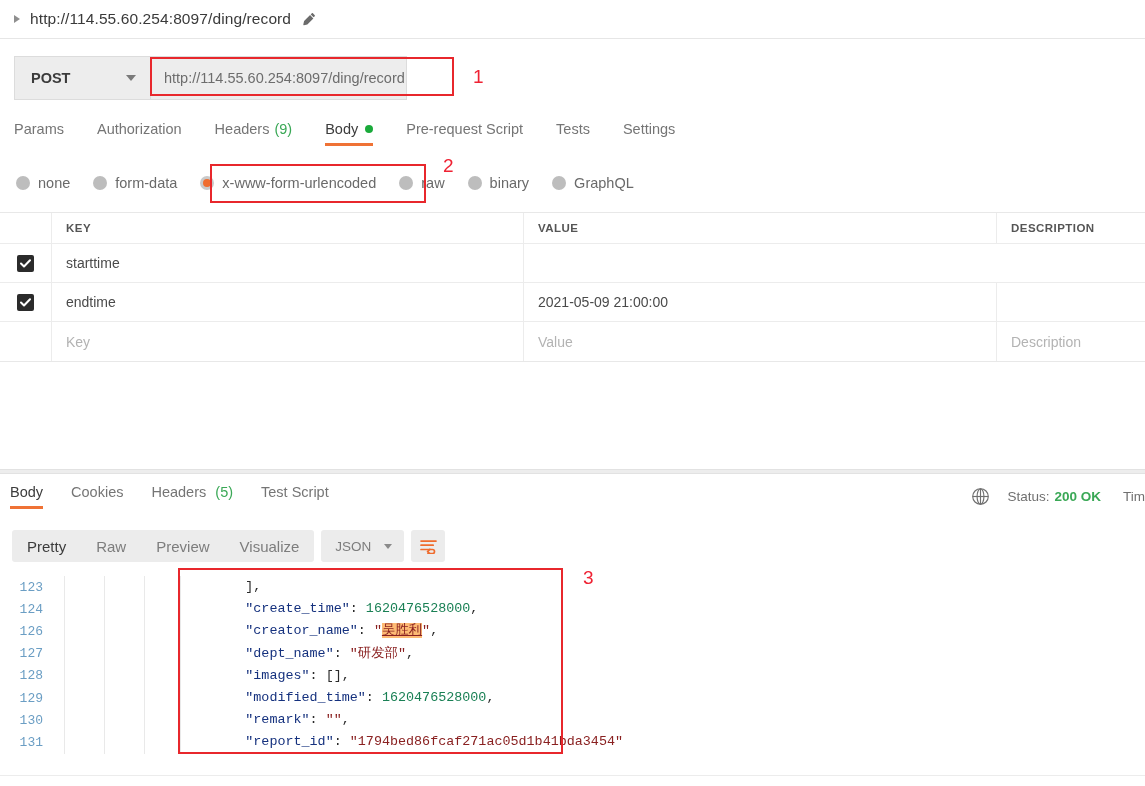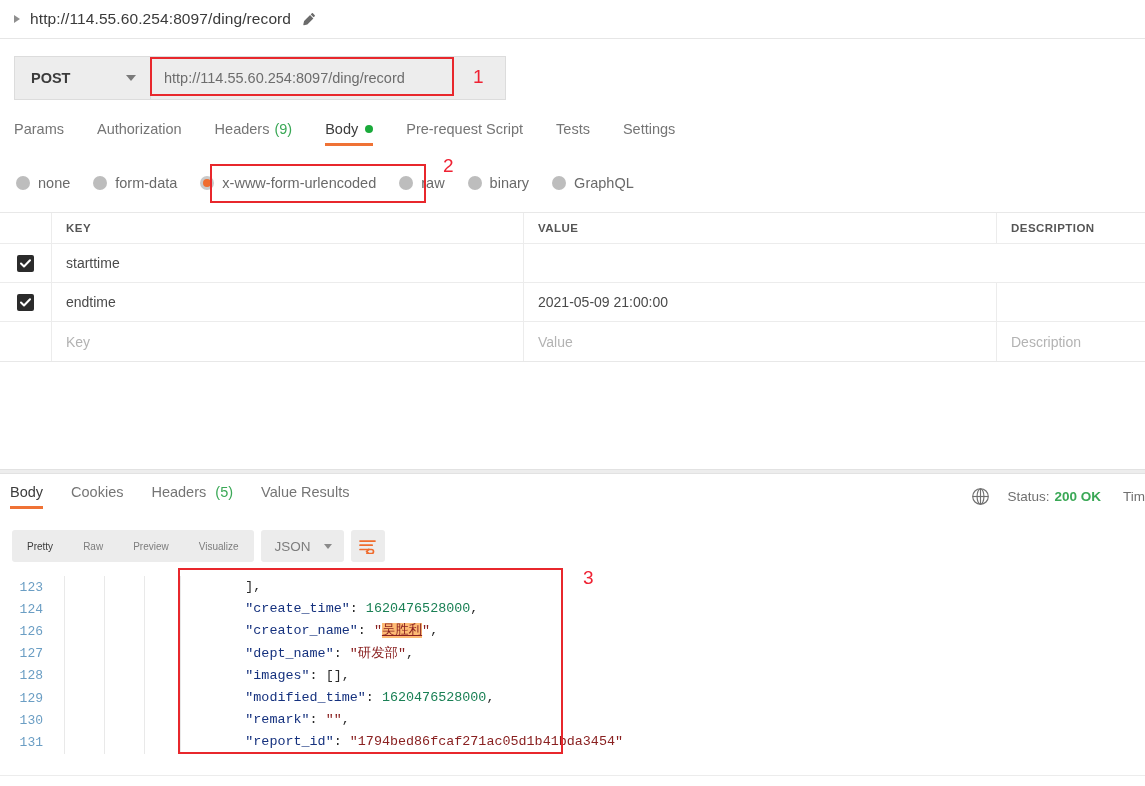--- a/index.html
+++ b/index.html
@@ -37,21 +37,21 @@
     font-size: 15.5px;
     color: #3a3a3a;
     letter-spacing: 0.1px;
     white-space: nowrap;
   }
   .pencil-icon { margin-left: 11px; display: block; }
 
   
   .urlbar {
     position: absolute; left: 14px; top: 56px;
-    width: 492px; height: 44px;
+    width: 393px; height: 44px;
     display: flex;
     border: 1px solid #dcdcdc;
     background: #ededed;
   }
   .method {
     width: 136px; height: 100%;
     display: flex; align-items: center;
     justify-content: space-between;
     padding: 0 14px 0 16px;
     background: #ededed;
@@ -246,21 +246,21 @@
   .res-toolbar {
     position: absolute; left: 12px; top: 530px;
     display: flex; align-items: center; height: 32px;
   }
   .seg {
     display: flex; align-items: center;
     background: #ececec; height: 32px;
     border-radius: 3px;
   }
   .seg-btn {
-    font-size: 10px; color: #7d7d7d;
+    font-size: 15px; color: #7d7d7d;
     padding: 0 15px; height: 32px;
     display: flex; align-items: center;
     white-space: nowrap;
   }
   .seg-btn.active { color: #3c3c3c; }
   .seg-sel {
     display: flex; align-items: center;
     background: #ececec; height: 32px;
     border-radius: 3px;
     margin-left: 7px;
@@ -474,21 +474,21 @@
       <span>Body</span>
     </div>
     <div class="restab">
       <span>Cookies</span>
     </div>
     <div class="restab">
       <span>Headers</span>
       <span class="tab-count">(5)</span>
     </div>
     <div class="restab">
-      <span>Value Results</span>
+      <span>Test Script</span>
     </div>
   </div>
 
   <div class="res-status">
     <svg class="globe" width="19" height="19" viewBox="0 0 20 20">
       <circle cx="10" cy="10" r="8.2" fill="none" stroke="#6f6f6f" stroke-width="1.2"></circle>
       <ellipse cx="10" cy="10" rx="3.6" ry="8.2" fill="none" stroke="#6f6f6f" stroke-width="1.2"></ellipse>
       <line x1="1.8" y1="10" x2="18.2" y2="10" stroke="#6f6f6f" stroke-width="1.2"></line>
       <line x1="10" y1="1.8" x2="10" y2="18.2" stroke="#6f6f6f" stroke-width="1.2"></line>
     </svg>

